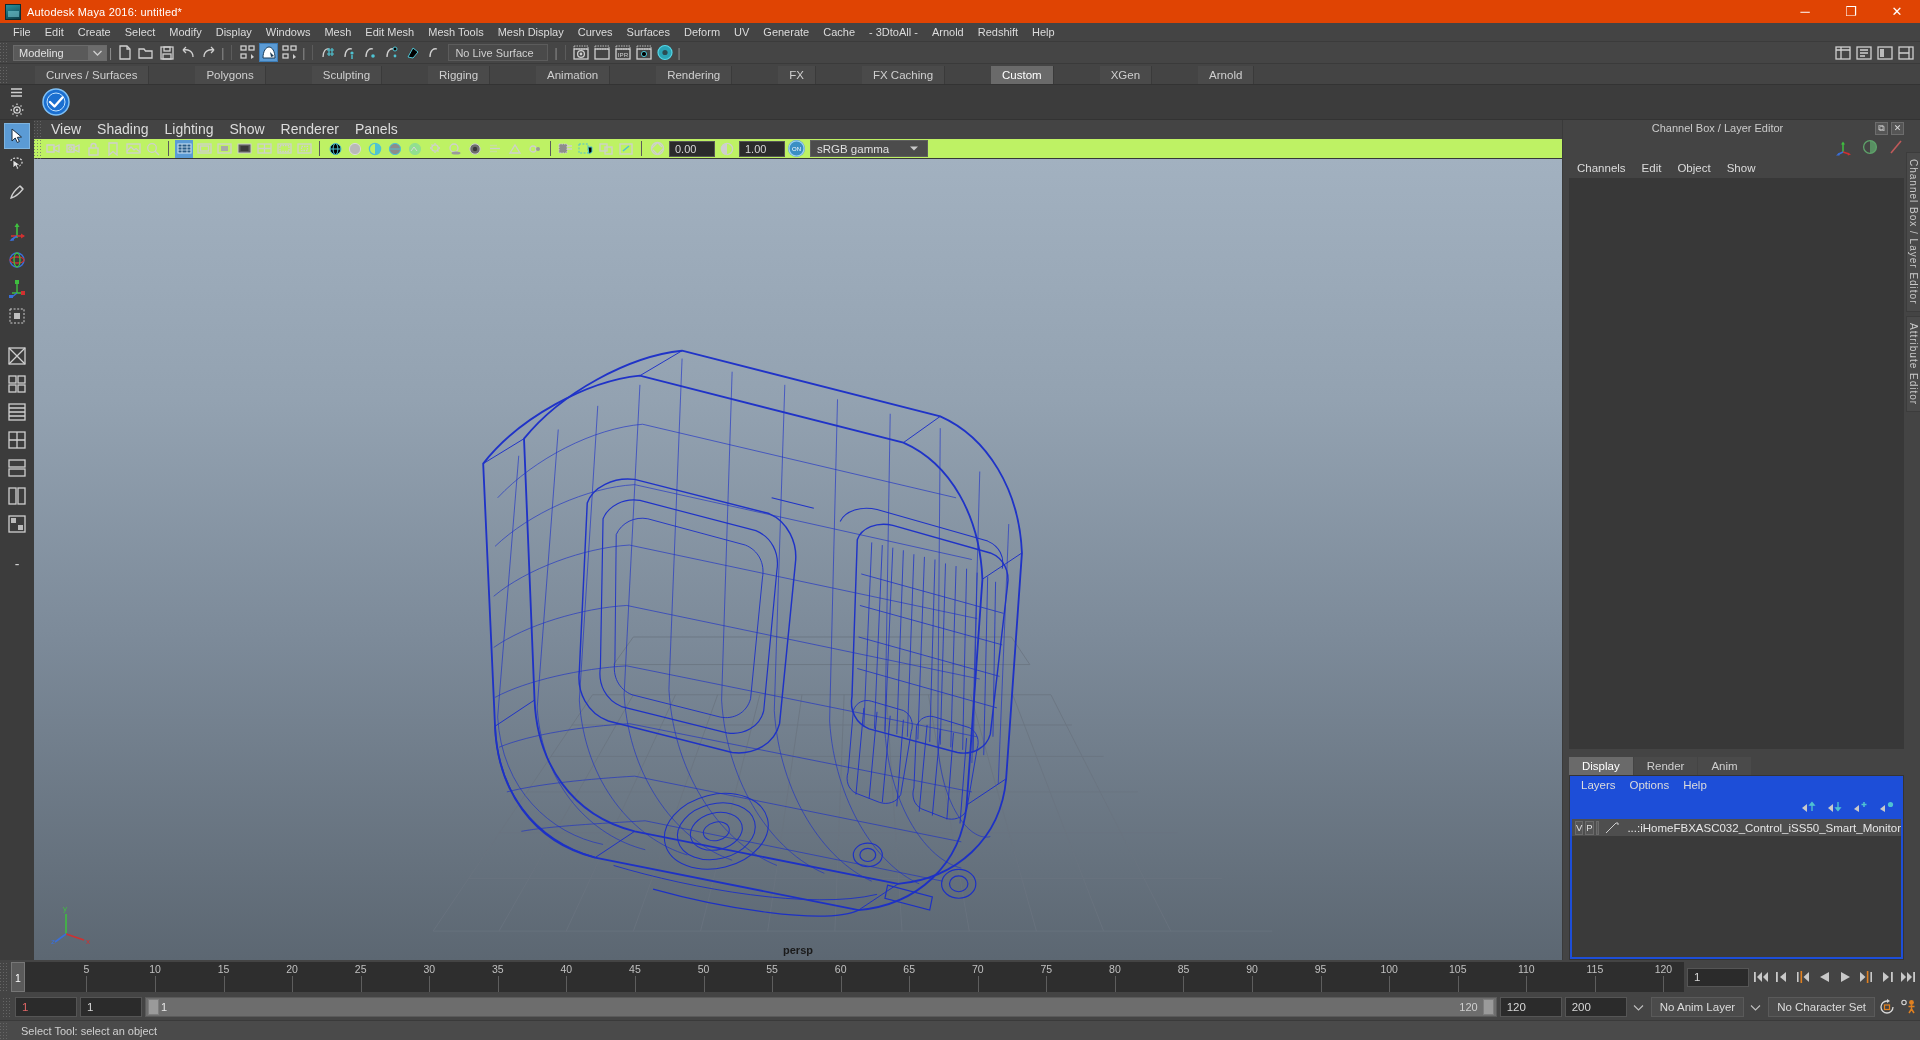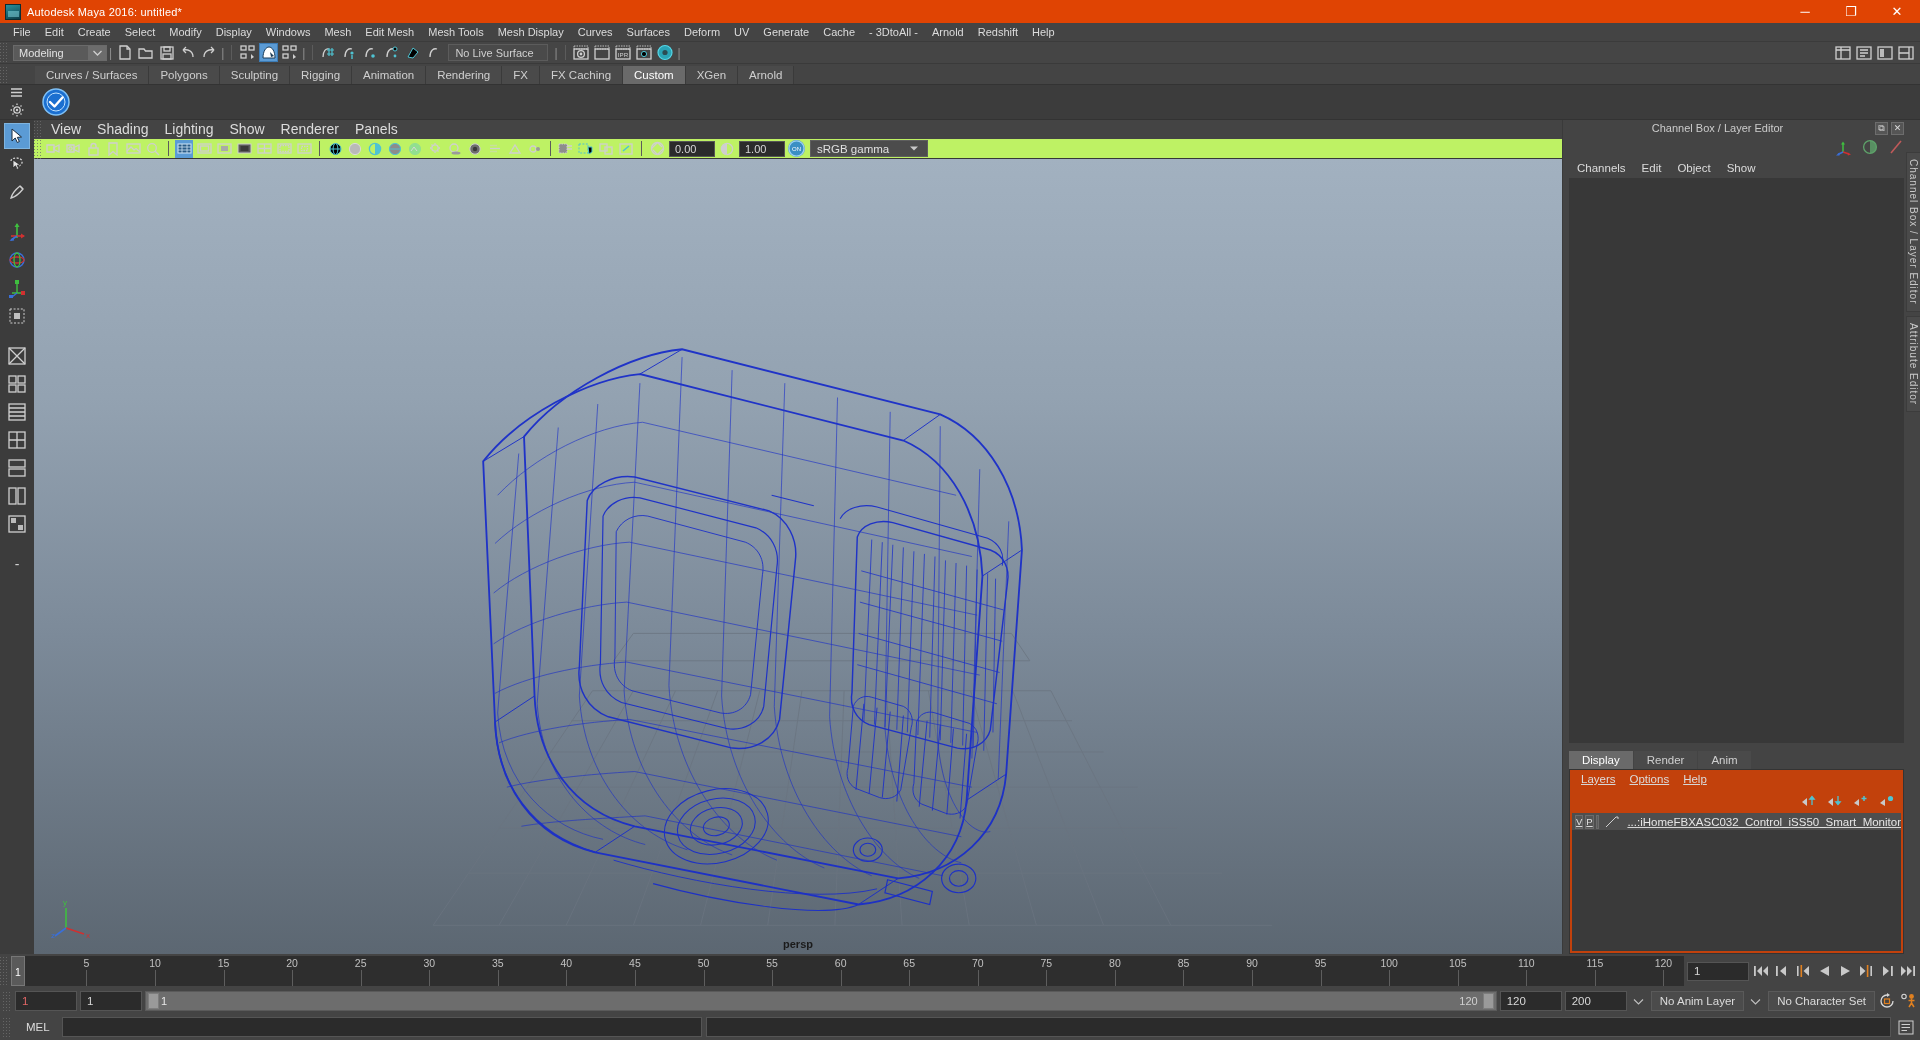--- a/index.html
+++ b/index.html
@@ -32,21 +32,21 @@
   .combo .arw{ width:18px; height:14px; background:#6c6c6c; display:flex;align-items:center;justify-content:center;}
   .sep { width:1px; height:15px; background:#5c5c5c; margin:0 5px; flex:0 0 auto;}
   .tbtn { width:19px; height:19px; margin:0 1px; display:flex; align-items:center; justify-content:center; flex:0 0 auto;}
   .tbtn.on { background:#5b9bd5; border:1px solid #3d7cb5;}
   .livefield { height:17px; min-width:100px; border:1px solid #5c5c5c; background:#4a4a4a; font-size:11px; color:#cfcfcf; padding:0 6px; line-height:16px; margin:0 4px;}
   .divarrow{ color:#8e8e8e; font-size:12px; padding:0 2px;}
   .toolrow-right{ position:absolute; right:4px; top:0; height:22px; display:flex; align-items:center;}
 
   
   .shelfbar { height:20px; background:#444; display:flex; align-items:flex-end; flex:0 0 auto;}
-  .shelf-tabs{ display:flex; align-items:flex-end; height:20px; margin-left:26px;}
+  .shelf-tabs{ display:flex; align-items:flex-end; height:20px; margin-left:26px;gap:46px;}
   .shelf-tab{ padding:0 11px; height:18px; line-height:18px; font-size:11.5px; color:#cfcfcf; background:#4a4a4a; border-right:1px solid #3a3a3a; }
   .shelf-tab.active{ background:#6a6a6a; color:#fff;}
   .shelfbody { height:36px; background:#3c3c3c; display:flex; align-items:center; flex:0 0 auto; border-top:1px solid #333; border-bottom:1px solid #333;}
   .shelf-icon{ width:32px; height:32px; margin-left:6px; display:flex; align-items:center; justify-content:center;}
   .shelf-left-col{ width:34px; height:100%; display:flex; flex-direction:column; align-items:center; justify-content:space-around; background:#3c3c3c;}
   .gearbtn{width:15px;height:15px;}
 
   
   .body { flex:1 1 auto; display:flex; min-height:0; }
 
@@ -79,21 +79,21 @@
   .dots{ flex:1 1 auto; height:1px; background-image:radial-gradient(#7b7b7b 1px,transparent 1px); background-size:4px 4px; margin:0 6px;}
   .rp-title{ font-size:11px; color:#cccccc; white-space:nowrap;}
   .rp-btn{ width:13px;height:13px;border:1px solid #6d6d6d;background:#555; margin-left:3px; display:flex;align-items:center;justify-content:center; font-size:9px;color:#ddd;}
   .rp-icons{ height:22px; display:flex; justify-content:flex-end; align-items:center; padding-right:16px; gap:10px;}
   .rp-menubar{ height:20px; display:flex; align-items:center; padding-left:6px;}
   .rp-menu{ padding:0 8px; font-size:11.5px; color:#dcdcdc; line-height:20px;}
   .channelarea{ flex:1 1 auto; background:#383838; margin:0 16px 0 6px; min-height:0;}
   .layer-tabs{ height:20px; display:flex; align-items:flex-end; margin:6px 0 0 6px;}
   .ltab{ padding:0 13px; height:18px; line-height:18px; font-size:11.5px; background:#4a4a4a; color:#cfcfcf; margin-right:1px;}
   .ltab.active{ background:#6a6a6a; color:#fff;}
-  .layerbox{ flex:0 0 auto; height:185px; background:#c2410c; margin:0 16px 0 6px; border:1px solid #343434; display:flex; flex-direction:column;text-decoration:underline;}
+  .layerbox{ flex:0 0 auto; height:185px; background:#1d4ed8; margin:0 16px 0 6px; border:1px solid #343434; display:flex; flex-direction:column;}
   .layer-menubar{ height:19px; display:flex; align-items:center; padding-left:4px;}
   .layer-menu{ padding:0 7px; font-size:11.5px; color:#dcdcdc; line-height:19px;}
   .layer-btnrow{ height:22px; display:flex; align-items:center; justify-content:flex-end; padding-right:8px; gap:10px;}
   .layer-list{ flex:1 1 auto; background:#3a3a3a; margin:2px 2px 2px 2px; overflow:hidden;}
   .layer-row{ height:17px; display:flex; align-items:center; background:#4e4e4e; padding-left:3px; gap:2px;}
   .lchip{ width:17px;height:14px;border:1px solid #6b6b6b;background:#555;font-size:9.5px;display:flex;align-items:center;justify-content:center;color:#e2e2e2;}
   .lcolor{ width:22px;height:14px;border:1px solid #6b6b6b;background:#5a5a5a;}
   .lname{ font-size:11.5px; color:#e6e6e6; margin-left:5px; white-space:nowrap;}
   .sidetabs{ position:absolute; right:0; top:152px; width:14px; }
   .sidetab{ writing-mode:vertical-rl; font-size:10px; color:#c9c9c9; background:#4a4a4a; padding:6px 1px; border:1px solid #3c3c3c; margin-bottom:4px; letter-spacing:1px;}
@@ -1123,26 +1123,18 @@
     </div>
     <div class="pbtn">
       <svg width="18" height="18" viewBox="0 0 18 18">
           <circle cx="5" cy="4.5" r="2.2" fill="none" stroke="#d8d8d8" stroke-width="1.1"></circle>
           <circle cx="12.5" cy="4.5" r="2.4" fill="#e08020"></circle>
           <path d="M12.5 7 L12.5 11 M12.5 11 L10 15 M12.5 11 L15 15 M9.5 8.5 L15.5 8.5" stroke="#e08020" stroke-width="1.5" fill="none"></path>
         </svg>
     </div>
   </div>
 
-  <div class="melrow">
-    <div class="grip" style="height:20px;"></div>
-    <div class="mellabel">MEL</div>
-    <div class="melinput" style="max-width:640px;"></div>
-    <div class="melinput second"></div>
-    <div class="melsmall">
-      <svg width="16" height="15" viewBox="0 0 16 15">
-          <rect x="1" y="1" width="14" height="13" fill="none" stroke="#cfcfcf"></rect>
-          <path d="M3.5 4.5 H12 M3.5 7.5 H12 M3.5 10.5 H9" stroke="#cfcfcf" stroke-width="1"></path>
-        </svg>
-    </div>
+
+  <div class="statusbar">
+    <div class="grip" style="height:18px;"></div>
+    <div class="statustext">Select Tool: select an object</div>
   </div>
-
 </div>
 
 </body></html>

